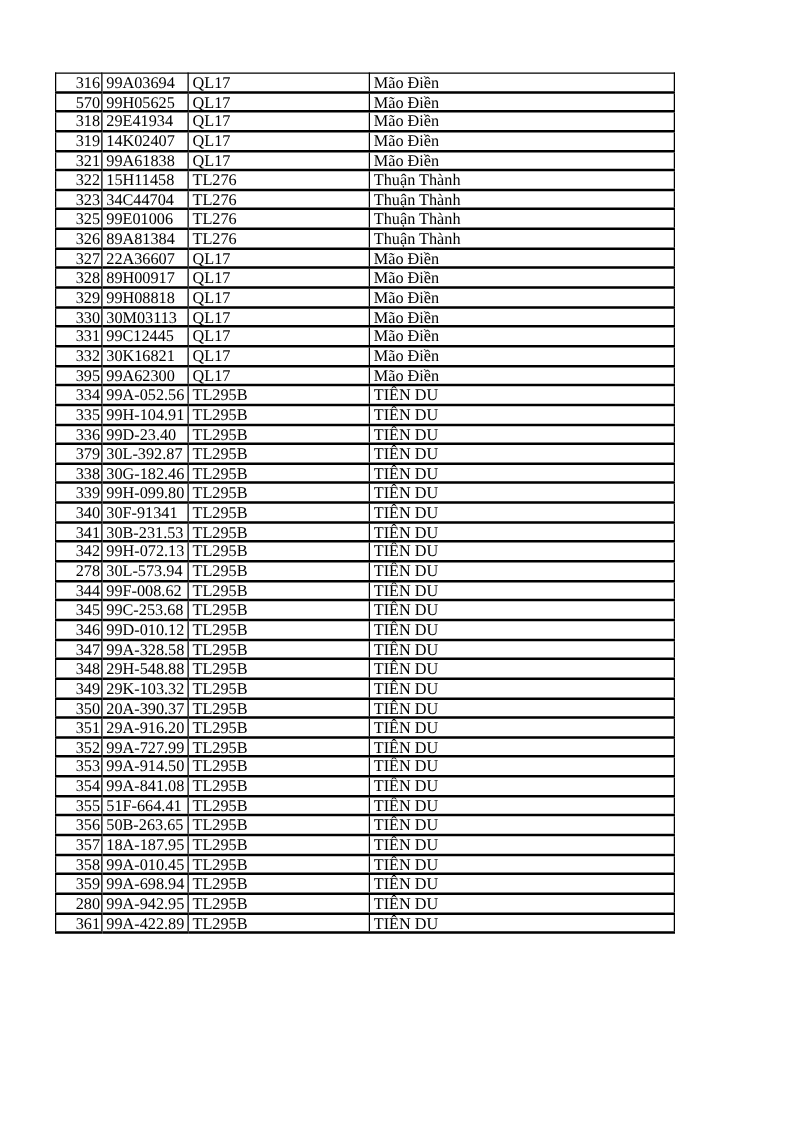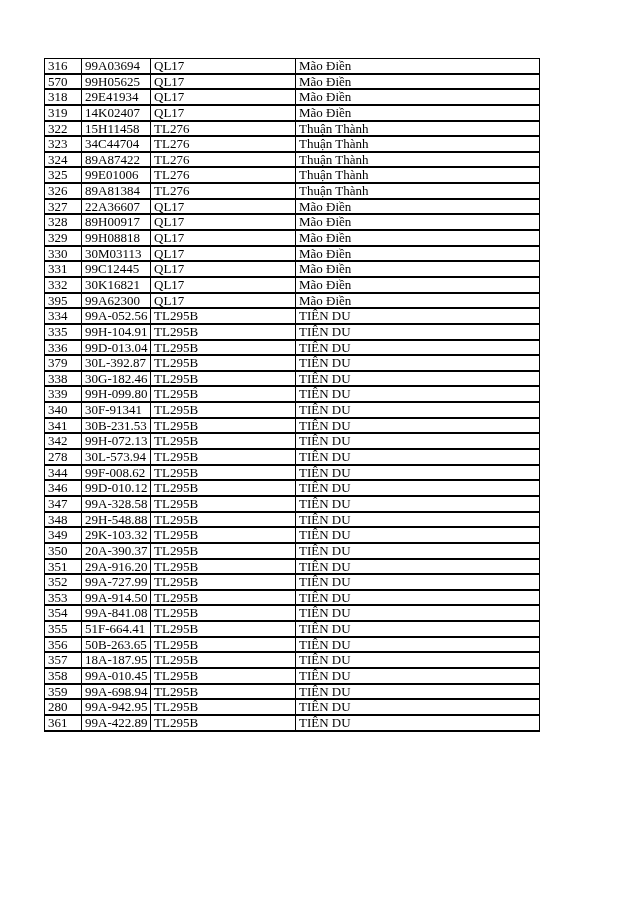--- a/index.html
+++ b/index.html
@@ -31,21 +31,22 @@
     border-bottom-width: 2px;
     height: 14.9px;
     font-size: 13px;
     line-height: 1.05;
     vertical-align: middle;
     white-space: nowrap;
     overflow: hidden;
     padding: 0 2px 0 3px;
   }
   table.doc-table td.c-index {
-    padding-right: 12px;
+    text-align: right;
+    padding-right: 1px;
   }
   col.w-index   { width: 37px;  }
   col.w-plate   { width: 69px;  }
   col.w-route   { width: 145px; }
   col.w-location{ width: 244px; }
 </style>
 </head>
 <body>
 
 <div class="page">
@@ -80,41 +81,41 @@
         </tr>
 
         <tr>
           <td class="c-index">319</td>
           <td class="c-plate">14K02407</td>
           <td class="c-route">QL17</td>
           <td class="c-location">Mão Điền</td>
         </tr>
 
 
+        <tr>
+          <td class="c-index">321</td>
+          <td class="c-plate">99A61838</td>
+          <td class="c-route">QL17</td>
+          <td class="c-location">Mão Điền</td>
+        </tr>
 
         <tr>
           <td class="c-index">322</td>
           <td class="c-plate">15H11458</td>
           <td class="c-route">TL276</td>
           <td class="c-location">Thuận Thành</td>
         </tr>
 
         <tr>
           <td class="c-index">323</td>
           <td class="c-plate">34C44704</td>
           <td class="c-route">TL276</td>
           <td class="c-location">Thuận Thành</td>
         </tr>
 
-        <tr>
-          <td class="c-index">324</td>
-          <td class="c-plate">89A87422</td>
-          <td class="c-route">TL276</td>
-          <td class="c-location">Thuận Thành</td>
-        </tr>
 
         <tr>
           <td class="c-index">325</td>
           <td class="c-plate">99E01006</td>
           <td class="c-route">TL276</td>
           <td class="c-location">Thuận Thành</td>
         </tr>
 
         <tr>
           <td class="c-index">326</td>
@@ -181,21 +182,21 @@
 
         <tr>
           <td class="c-index">335</td>
           <td class="c-plate">99H-104.91</td>
           <td class="c-route">TL295B</td>
           <td class="c-location">TIÊN DU</td>
         </tr>
 
         <tr>
           <td class="c-index">336</td>
-          <td class="c-plate">99D-013.04</td>
+          <td class="c-plate">99D-23.40</td>
           <td class="c-route">TL295B</td>
           <td class="c-location">TIÊN DU</td>
         </tr>
 
         <tr>
           <td class="c-index">379</td>
           <td class="c-plate">30L-392.87</td>
           <td class="c-route">TL295B</td>
           <td class="c-location">TIÊN DU</td>
         </tr>
@@ -242,20 +243,26 @@
           <td class="c-location">TIÊN DU</td>
         </tr>
 
         <tr>
           <td class="c-index">344</td>
           <td class="c-plate">99F-008.62</td>
           <td class="c-route">TL295B</td>
           <td class="c-location">TIÊN DU</td>
         </tr>
 
+        <tr>
+          <td class="c-index">345</td>
+          <td class="c-plate">99C-253.68</td>
+          <td class="c-route">TL295B</td>
+          <td class="c-location">TIÊN DU</td>
+        </tr>
 
         <tr>
           <td class="c-index">346</td>
           <td class="c-plate">99D-010.12</td>
           <td class="c-route">TL295B</td>
           <td class="c-location">TIÊN DU</td>
         </tr>
 
         <tr>
           <td class="c-index">347</td>

